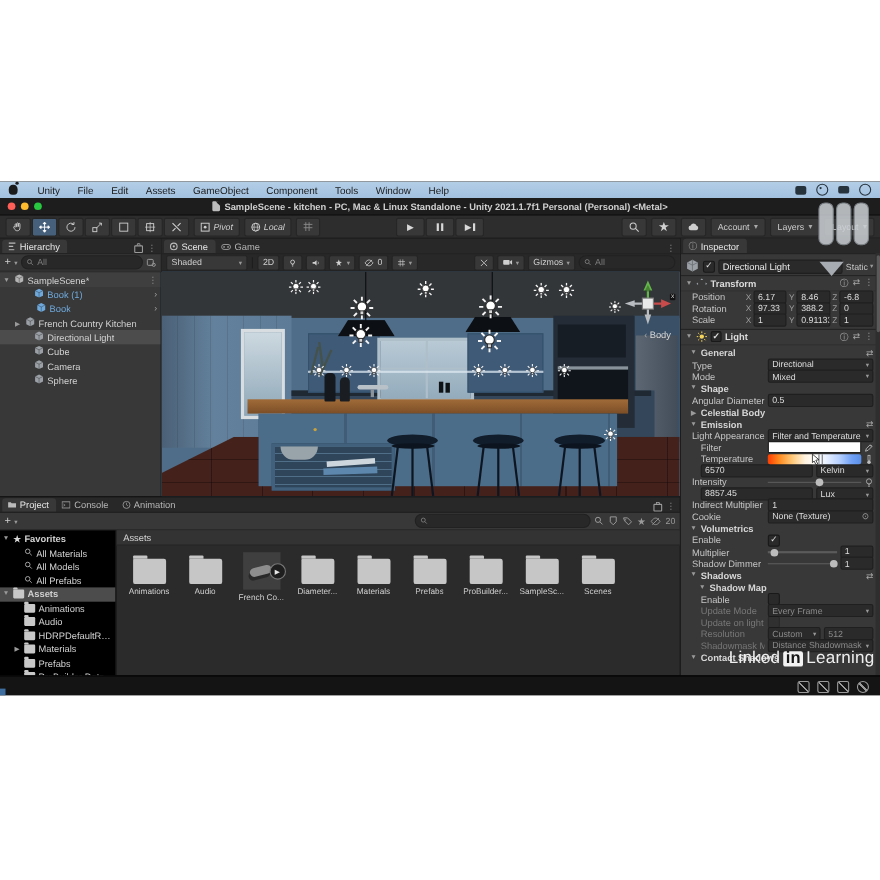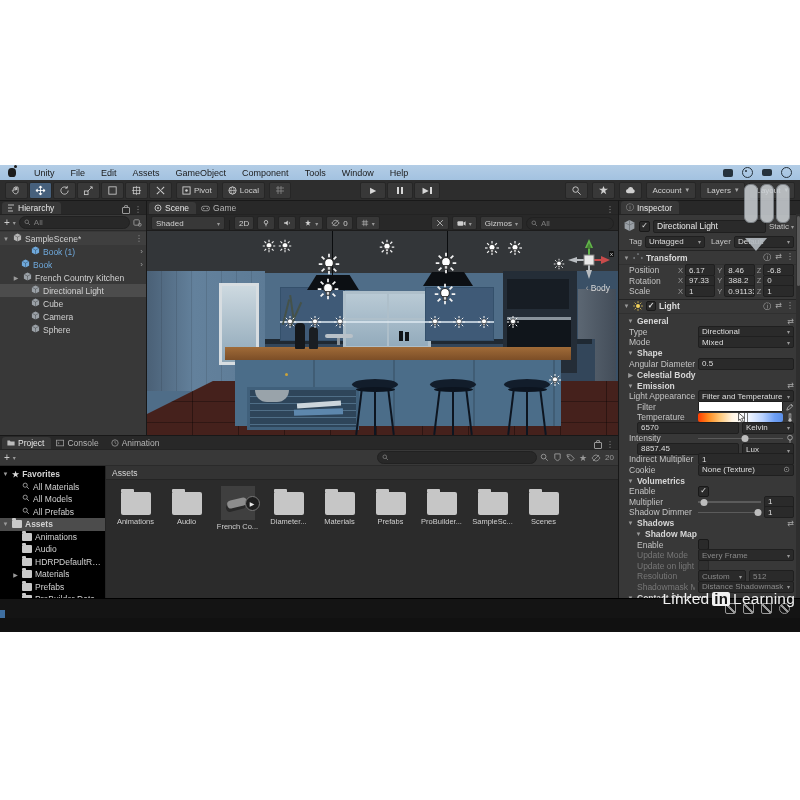--- a/index.html
+++ b/index.html
@@ -26,21 +26,21 @@
   .title{position:absolute;left:50%;transform:translateX(-50%);font-size:8.5px;color:#cfcfcf;white-space:nowrap;display:flex;align-items:center;gap:4px;font-weight:bold;}
   .docico{width:7px;height:9px;background:#bcbcbc;border-radius:1px;position:relative;}
   .docico::before{content:"";position:absolute;right:0;top:0;border:2px solid #1d1d1d;border-left-color:transparent;border-bottom-color:transparent;}
 
   
   .unitybar{height:20px;background:#2d2d2d;border-bottom:1px solid #191919;display:flex;align-items:center;padding:0 5px;position:relative;}
   .tgroup{display:flex;gap:1px;}
   .tbtn{width:21px;height:15px;background:#383838;border:1px solid #262626;display:flex;align-items:center;justify-content:center;color:#cfcfcf;border-radius:2px;}
   .tbtn.active{background:#46607c;color:#fff;}
   .tbtn svg{width:11px;height:11px;}
-  .wbtn{height:15px;background:#383838;border:1px solid #262626;border-radius:2px;display:flex;align-items:center;gap:3px;color:#cfcfcf;font-size:8px;padding:0 5px;margin-left:4px;}
+  .wbtn{height:15px;background:#383838;border:1px solid #262626;border-radius:2px;display:flex;align-items:center;gap:3px;color:#cfcfcf;font-size:8px;padding:0 5px;margin-left:4px;font-style:italic;}
   .playgrp{position:absolute;left:50%;transform:translateX(-50%);display:flex;gap:1px;}
   .pbtn{width:24px;height:15px;background:#383838;border:1px solid #262626;border-radius:2px;color:#d8d8d8;display:flex;align-items:center;justify-content:center;font-size:8px;}
   .bars{display:flex;gap:2px}.bars i{width:2px;height:7px;background:#d8d8d8;display:block}
   .tright{margin-left:auto;display:flex;gap:4px;align-items:center;}
   .ddbtn{height:15px;background:#383838;border:1px solid #262626;border-radius:2px;color:#cfcfcf;font-size:8px;display:flex;align-items:center;gap:4px;padding:0 6px;}
   .ddbtn::after{content:"▾";font-size:7px;color:#aaa;}
 
   
   .main{display:flex;height:397px;background:#383838;}
   .leftcol{width:618px;display:flex;flex-direction:column;border-right:1px solid #181818;}
@@ -65,21 +65,21 @@
   .hrow.header{background:#3f3f3f;}
   .hrow.selected{background:#4c4c4c;}
   .hrow .caret{width:8px;color:#9a9a9a;font-size:6px;text-align:center;flex:none;}
   .hrow .lbl{overflow:hidden;text-overflow:ellipsis;}
   .hrow .trail{margin-left:auto;color:#9f9f9f;font-size:8px;}
   .hrow.prefab .lbl{color:#6fa9dc;}
   .hrow svg{flex:none;}
 
   
   .scenepanel{flex:1;display:flex;flex-direction:column;min-width:0;}
-  .scenetools{height:15px;background:#282828;border-bottom:1px solid #1c1c1c;display:flex;align-items:flex-end;gap:3px;padding:0 4px;font-size:8px;color:#cfcfcf;flex:none;}
+  .scenetools{height:15px;background:#282828;border-bottom:1px solid #1c1c1c;display:flex;align-items:center;gap:3px;padding:0 4px;font-size:8px;color:#cfcfcf;flex:none;}
   .sgbtn{height:12px;background:#383838;border:1px solid #242424;border-radius:2px;display:flex;align-items:center;padding:0 4px;gap:3px;white-space:nowrap;}
   .sgbtn.dd::after{content:"▾";font-size:6px;color:#999;}
   .sgsep{width:1px;height:10px;background:#1d1d1d;margin:0 1px;}
   .stright{margin-left:auto;display:flex;gap:3px;align-items:center;}
   .viewport{flex:1;position:relative;overflow:hidden;background:#4f6d88;}
   .abs{position:absolute;}
 
   
   .ceiling{left:0;top:0;width:100%;height:42px;background:#333639;}
   .leftwall{left:0;top:40px;width:118px;height:120px;background:linear-gradient(90deg,#4a6076 0%,#63819c 40%,#5d7b96 100%);}
@@ -226,20 +226,31 @@
         <span class="menu-item">Help</span>
       </span>
     <span class="macright">
       <span class="mic"></span>
       <span class="mic dot"></span>
       <span class="mic" style="height:7px;"></span>
       <span class="mic round"></span>
     </span>
   </div>
 
+  <div class="titlebar">
+    <span class="lights">
+      <span class="lt r"></span>
+      <span class="lt y"></span>
+      <span class="lt g"></span>
+    </span>
+    <span class="title">
+        <span class="docico"></span>
+        <span>SampleScene - kitchen - PC, Mac &amp; Linux Standalone - Unity 2021.1.7f1 Personal (Personal) &lt;Metal&gt;</span>
+      </span>
+  </div>
 
   <div class="unitybar">
     <span class="tgroup">
       <span class="tbtn">
           <svg viewBox="0 0 12 12">
             <path d="M3 6V3.5a.8.8 0 011.6 0V6M4.6 5.5V2.6a.8.8 0 011.6 0v2.9M6.2 5.4V3a.8.8 0 011.6 0v3.4c0 2-.9 3.2-2.6 3.2-1.4 0-2.2-.7-2.9-2L1.6 6.3c-.4-.7.6-1.3 1-.7l.4.6" fill="none" stroke="currentColor" stroke-width="0.9"></path>
           </svg>
         </span>
       <span class="tbtn active">
           <svg viewBox="0 0 12 12">
@@ -386,21 +397,21 @@
               </div>
               <div class="hrow prefab" style="padding-left: 20px;">
                 <span class="caret"></span>
                 <span><svg width="9" height="9" viewBox="0 0 10 10">
                     <path d="M5 0.5l4 2v5l-4 2-4-2v-5z" fill="#6fa9dc"></path>
                     <path d="M1 2.5l4 2 4-2M5 4.5v5" stroke="rgba(0,0,0,.45)" stroke-width="0.7" fill="none"></path>
                   </svg></span>
                 <span class="lbl">Book (1)</span>
                 <span class="trail">›</span>
               </div>
-              <div class="hrow prefab" style="padding-left: 10px;">
+              <div class="hrow prefab" style="padding-left: 10px; margin-left: 12px;">
                 <span class="caret"></span>
                 <span><svg width="9" height="9" viewBox="0 0 10 10">
                     <path d="M5 0.5l4 2v5l-4 2-4-2v-5z" fill="#6fa9dc"></path>
                     <path d="M1 2.5l4 2 4-2M5 4.5v5" stroke="rgba(0,0,0,.45)" stroke-width="0.7" fill="none"></path>
                   </svg></span>
                 <span class="lbl">Book</span>
                 <span class="trail">›</span>
               </div>
               <div class="hrow" style="padding-left: 12px;">
                 <span class="caret">▶</span>
@@ -1051,30 +1062,20 @@
                 <path d="M6 1v10M1.5 3.3L6 5.6l4.5-2.3" stroke="#6b7075" stroke-width="0.7" fill="none"></path>
               </svg></span>
           <span class="cb on"></span>
           <span class="namefld">
               <span>Directional Light</span>
             </span>
           <span class="staticdd">
               <span>Static</span>
             </span>
         </div>
-        <div class="tagrow">
-          <span style="color:#c4c4c4;">Tag</span>
-          <span class="dd2" style="width:52px;">
-              <span>Untagged</span>
-            </span>
-          <span style="color:#c4c4c4;margin-left:3px;">Layer</span>
-          <span class="dd2 flex">
-              <span>Default</span>
-            </span>
-        </div>
 
         <div class="sech">
           <span class="caret2">▼</span>
           <svg width="10" height="10" viewBox="0 0 10 10">
               <path d="M5 0v10M0 5h10M5 0L3.8 1.6h2.4zM0 5l1.6-1.2v2.4zM10 5L8.4 3.8v2.4z" fill="#9aa0a6"></path>
             </svg>
           <span>Transform</span>
           <span class="hdricons">
               <span>ⓘ</span>
               <span>⇄</span>

